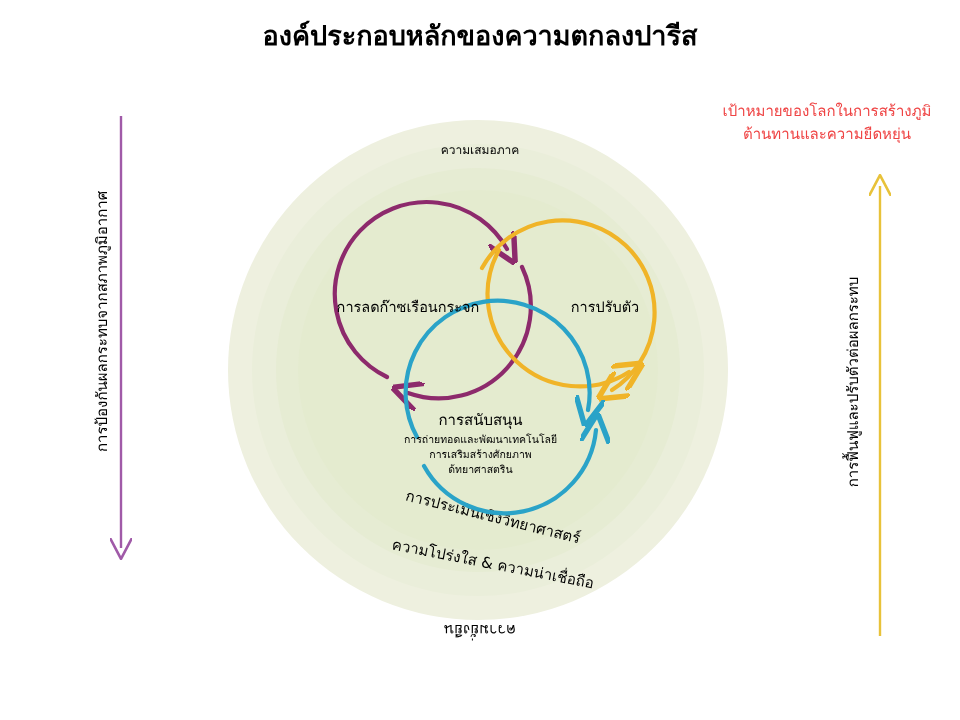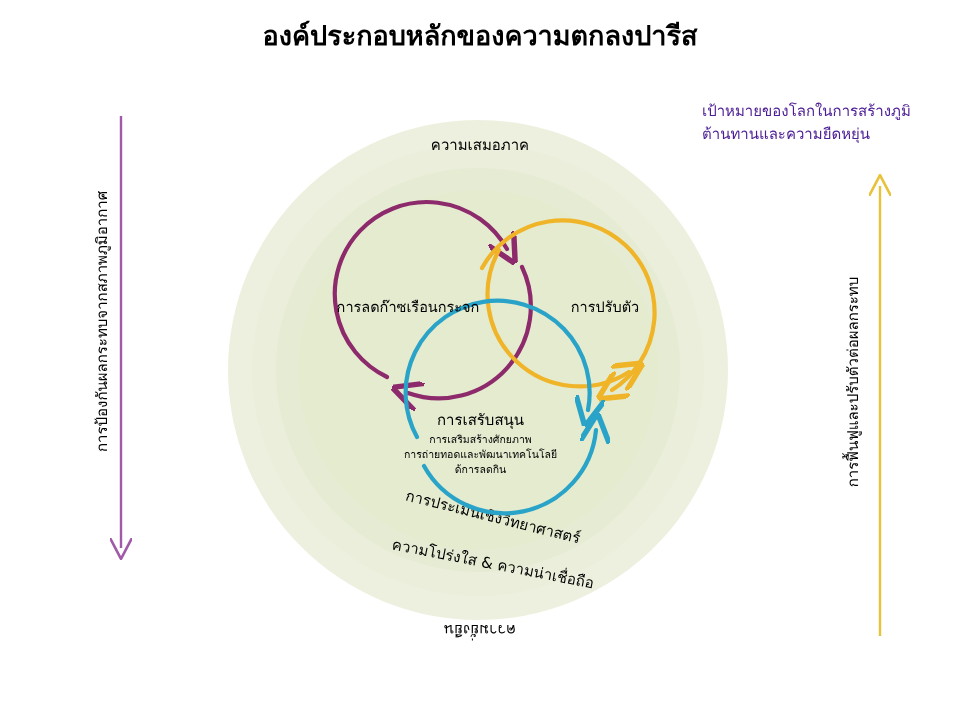--- a/index.html
+++ b/index.html
@@ -17,21 +17,21 @@
 
   
   .ring{position:absolute;border-radius:50%;}
   .ring1{left:228px;top:120px;width:500px;height:500px;background:#eef0df;}
   .ring2{left:252px;top:144px;width:452px;height:452px;background:#eaeeda;}
   .ring3{left:276px;top:168px;width:404px;height:404px;background:#e6ecd3;}
   .ring4{left:298px;top:190px;width:360px;height:360px;background:#e4ebcf;}
 
   
   .corner-text{
-    position:absolute;text-align:left;font-size:15px;color:#4c1d95;line-height:1.5;
+    position:absolute;text-align:center;font-size:15px;color:#ef4444;line-height:1.5;
   }
   .tr-text{right:8px;top:100px;width:250px;}
   .bl-text{left:2px;top:586px;width:250px;}
 
   .vert-label{
     position:absolute;font-size:15px;color:#000;white-space:nowrap;
     transform-origin:50% 50%;
   }
   .vert-left{left:-3px;top:335px;width:210px;text-align:center;
              transform:rotate(-90deg);}
@@ -39,22 +39,22 @@
               transform:rotate(-90deg);}
 
   
   .lbl{position:absolute;text-align:center;color:#000;}
   .lbl-mitigation{left:318px;top:295px;width:180px;font-size:14.5px;}
   .lbl-adaptation{left:530px;top:295px;width:150px;font-size:14.5px;}
   .lbl-support{left:388px;top:408px;width:185px;font-size:15px;}
   .lbl-support .sub{font-size:10.5px;line-height:1.45;display:block;}
 
   .ring-top-label{
-    position:absolute;left:400px;top:133px;width:160px;text-align:center;
-    font-size:15px;color:#000;
+    position:absolute;left:400px;top:140px;width:160px;text-align:center;
+    font-size:12px;color:#000;
   }
   .ring-bottom-label{
     position:absolute;left:400px;top:618px;width:160px;text-align:center;
     font-size:15px;color:#000;transform:rotate(180deg);
   }
 
   .arc-text-1{position:absolute;left:378px;top:505px;width:230px;
     font-size:15px;color:#000;text-align:center;
     transform:rotate(14deg);}
   .arc-text-2{position:absolute;left:368px;top:552px;width:250px;
@@ -117,24 +117,24 @@
     <path d="M 121 116 L 121 548" fill="none" stroke="#a05aa8" stroke-width="2.4" marker-end="url(#ahead-lp)"></path>
 
     <path d="M 880 636 L 880 186" fill="none" stroke="#e8c23a" stroke-width="2.4" marker-end="url(#ahead-ry)"></path>
   </svg>
 
   <div class="lbl lbl-adaptation">การปรับตัว</div>
 
   <div class="lbl lbl-mitigation">การลดก๊าซเรือนกระจก</div>
 
   <div class="lbl lbl-support">
-    <span>การเสรับสนุน</span>
+    <span>การสนับสนุน</span>
+    <span class="sub">การถ่ายทอดและพัฒนาเทคโนโลยี</span>
     <span class="sub">การเสริมสร้างศักยภาพ</span>
-    <span class="sub">การถ่ายทอดและพัฒนาเทคโนโลยี</span>
-    <span class="sub">ด้การลดกิน</span>
+    <span class="sub">ด้ทยาศาสตริน</span>
   </div>
 
   <div class="corner-text tr-text">เป้าหมายของโลกในการสร้างภูมิต้านทานและความยืดหยุ่น</div>
 
   <div class="vert-label vert-left">การป้องกันผลกระทบจากสภาพภูมิอากาศ</div>
   <div class="vert-label vert-right">การฟื้นฟูและปรับตัวต่อผลกระทบ</div>
 
 </div>
 
 </body></html>

